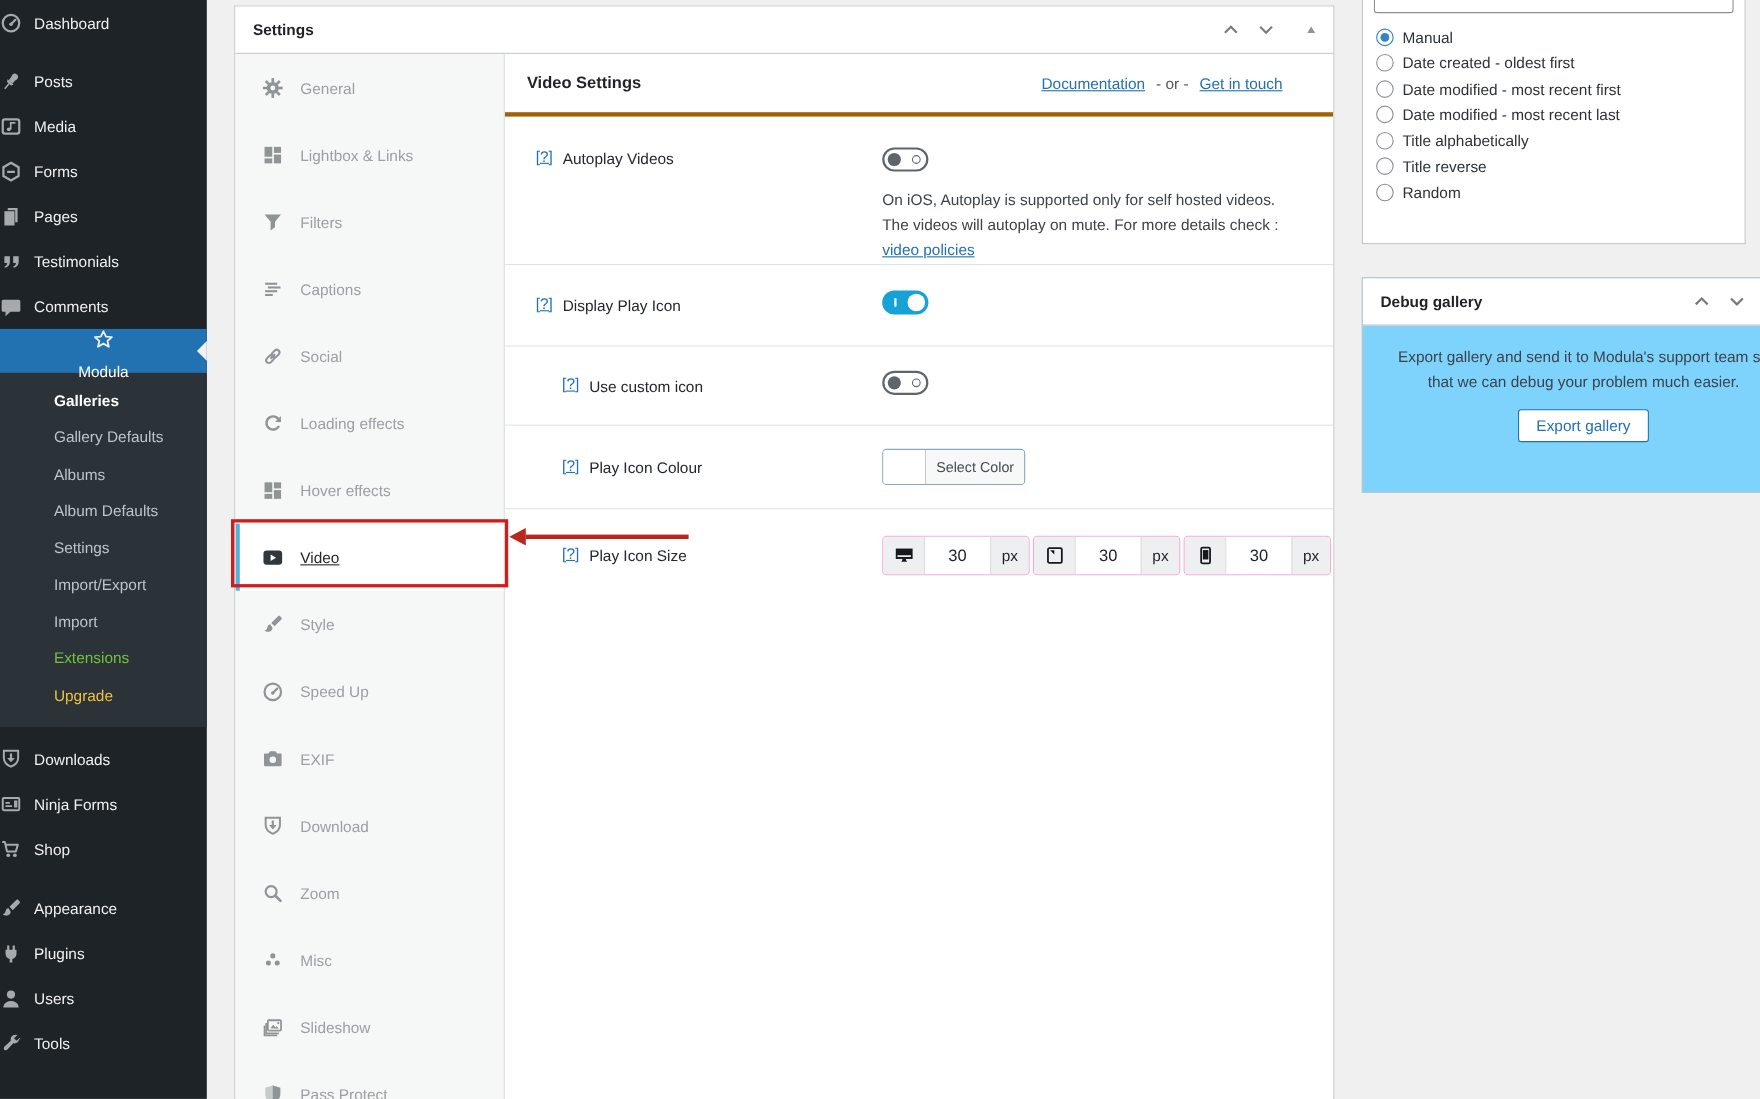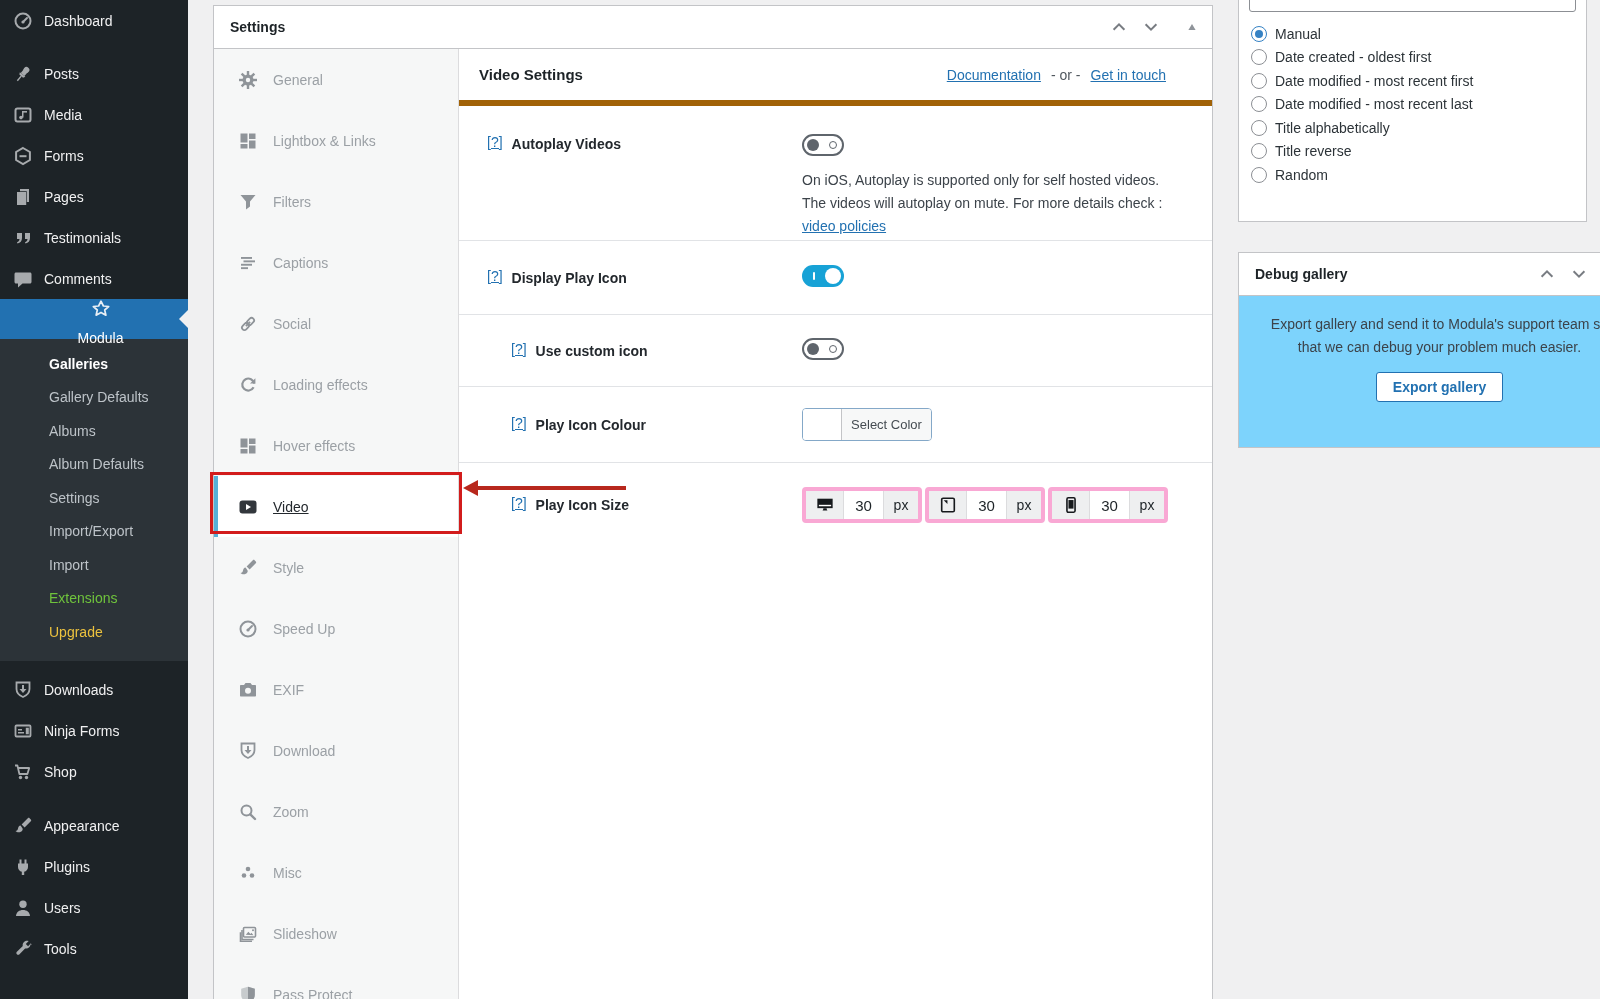--- a/index.html
+++ b/index.html
@@ -5,21 +5,21 @@
   * { margin:0; padding:0; box-sizing:border-box; }
   html,body { width:1600px; height:999px; overflow:hidden; }
   body { font-family:"Liberation Sans","DejaVu Sans",sans-serif; background:#f0f0f1; color:#1d2327; }
   #app { position:relative; width:1600px; height:999px; overflow:hidden; background:#f0f0f1; }
 
   .icon { display:inline-flex; width:20px; height:20px; flex-shrink:0; }
   .icon svg { width:100%; height:100%; }
 
   
   #sidebar { position:absolute; left:0; top:0; width:188px; height:999px; background:#1d2327; z-index:5; }
-  .menu-item { height:41px; display:flex; align-items:center; gap:11px; padding-left:13px;
+  .menu-item { height:41px; display:flex; align-items:center; gap:11px; 
                font-size:14px; color:#f0f0f1; cursor:pointer; position:relative; }
   .menu-item .icon { color:#a7aaad; }
   .menu-sep { height:12px; }
   .menu-sep2 { height:13px; }
   .menu-spacer { height:9px; }
   .menu-item.modula { height:40px; background:#2271b1; color:#fff;flex-direction:column; }
   .menu-item.modula .icon { color:#e9eff5; }
   .menu-item.modula::after { content:''; position:absolute; right:0; top:50%; transform:translateY(-50%);
                border:9px solid transparent; border-right:9px solid #f0f0f1; border-left:0; }
   #modula-submenu { background:#2c3338; padding:8px 0 12px 0; }
@@ -44,30 +44,30 @@
   #tabs-col { width:245px; background:#f6f7f7; border-right:1px solid #dcdcde; overflow:hidden; }
   .tab { height:61px; display:flex; align-items:center; gap:15px; padding-left:24px;
          font-size:14px; color:#9ba0a5; cursor:pointer; }
   .tab .icon { color:#8f9499; }
   .tab.active { background:#fff; border-left:4px solid #56b1d8; padding-left:20px; color:#23282d;text-decoration:underline; }
   .tab.active .icon { color:#32373c; }
 
   
   #content-col { flex:1; background:#fff; overflow:hidden; }
   .content-header { height:57px; display:flex; align-items:center; justify-content:space-between;
-                    padding:0 46px 0 20px; border-bottom:6px solid #a16207; }
+                    padding:0 46px 0 20px; border-bottom:4px solid #a16207; }
   .content-title { font-size:15px; font-weight:bold; color:#1d2327; }
   .doc-links { display:flex; align-items:center; gap:10px; font-size:14px; }
   .doc-links a { color:#2271b1; text-decoration:underline; cursor:pointer; }
   .or-text { color:#50575e; }
 
   .vrow { display:flex; align-items:center; padding:0 24px 0 28px; border-bottom:1px solid #e1e3e6; }
   .label-col { width:315px; flex-shrink:0; display:flex; align-items:flex-start; }
   .help { color:#2271b1; font-size:14px; text-decoration:underline; cursor:pointer; flex-shrink:0; }
-  .row-label { font-size:14px; font-weight:bold; color:#23282d; margin-left:9px; line-height:20px; }
+  .row-label { font-size:14px; font-weight:normal; color:#23282d; margin-left:9px; line-height:20px; }
   .label-col.indent { padding-left:24px; }
   .control-col { flex:1; }
 
   .vrow.r1 { height:135px; align-items:flex-start; padding-top:28px; }
   .vrow.r2 { height:74px; }
   .vrow.r3 { height:72px; }
   .vrow.r4 { height:76px; }
   .vrow.r5 { height:84px; border-bottom:none; }
 
   
@@ -84,21 +84,21 @@
 
   
   .color-btn { display:flex; width:130px; height:33px; border:1px solid #84a8c8; border-radius:4px;
                overflow:hidden; cursor:pointer; background:#fff; }
   .swatch { width:39px; background:#fff; border-right:1px solid #c3c4c7; }
   .color-btn-label { flex:1; display:flex; align-items:center; justify-content:center;
                      background:#f7f8f8; font-size:13px; color:#454c52; }
 
   
   .sizes { display:flex; gap:3px; }
-  .size-group { display:flex; width:120px; height:36px; border:4px solid #f9a8d4; border-radius:4px; overflow:hidden; }
+  .size-group { display:flex; width:134px; height:36px; border:1px solid #f9a8d4; border-radius:4px; overflow:hidden; }
   .seg-icon { width:38px; background:#eeeff0; display:flex; align-items:center; justify-content:center;
               border-right:1px solid #dcdcde; color:#16191c; }
   .seg-icon .icon { width:18px; height:18px; }
   .seg-input { flex:1; background:#fff; display:flex; align-items:center; justify-content:center;
                font-size:15px; color:#1d2327; }
   .seg-unit { width:35px; background:#eeeff0; display:flex; align-items:center; justify-content:center;
               font-size:14px; color:#1d2327; border-left:1px solid #dcdcde; }
 
   
   #sort-box { position:absolute; left:1238px; top:-30px; width:349px; height:252px;
@@ -111,21 +111,21 @@
            flex-shrink:0; position:relative; }
   .radio.checked { border-color:#3582c4; }
   .radio.checked::after { content:''; position:absolute; left:3px; top:3px; width:8px; height:8px;
            border-radius:50%; background:#3582c4; }
   .radio-label { font-size:14px; color:#2c3338; }
 
   #debug-box { position:absolute; left:1238px; top:252px; width:403px; height:196px;
                background:#7dd3fc; border:1px solid #c3c4c7; }
   .debug-body { padding:17px 26px 0 26px; text-align:center; }
   .debug-text { font-size:14px; line-height:23px; color:#3c434a; }
-  .export-btn { display:inline-block; margin-top:13px; padding:6px 16px; font-size:14px; font-weight:bold;
+  .export-btn { display:inline-block; margin-top:13px; padding:6px 16px; font-size:14px; font-weight:normal;
                 color:#2271b1; background:#fff; border:1px solid #2271b1; border-radius:3px; cursor:pointer; }
 
   
   #red-box { position:absolute; left:210px; top:472px; width:252px; height:62px;
              border:3px solid #d21c1c; z-index:20; pointer-events:none; }
   #red-arrow { position:absolute; left:478px; top:486px; width:148px; height:3.5px;
                background:#b8281d; z-index:20; pointer-events:none; }
   #red-arrow::before { content:''; position:absolute; left:-15px; top:-6.5px;
                border:8px solid transparent; border-right:15px solid #b8281d; border-left:0; }
 </style>

